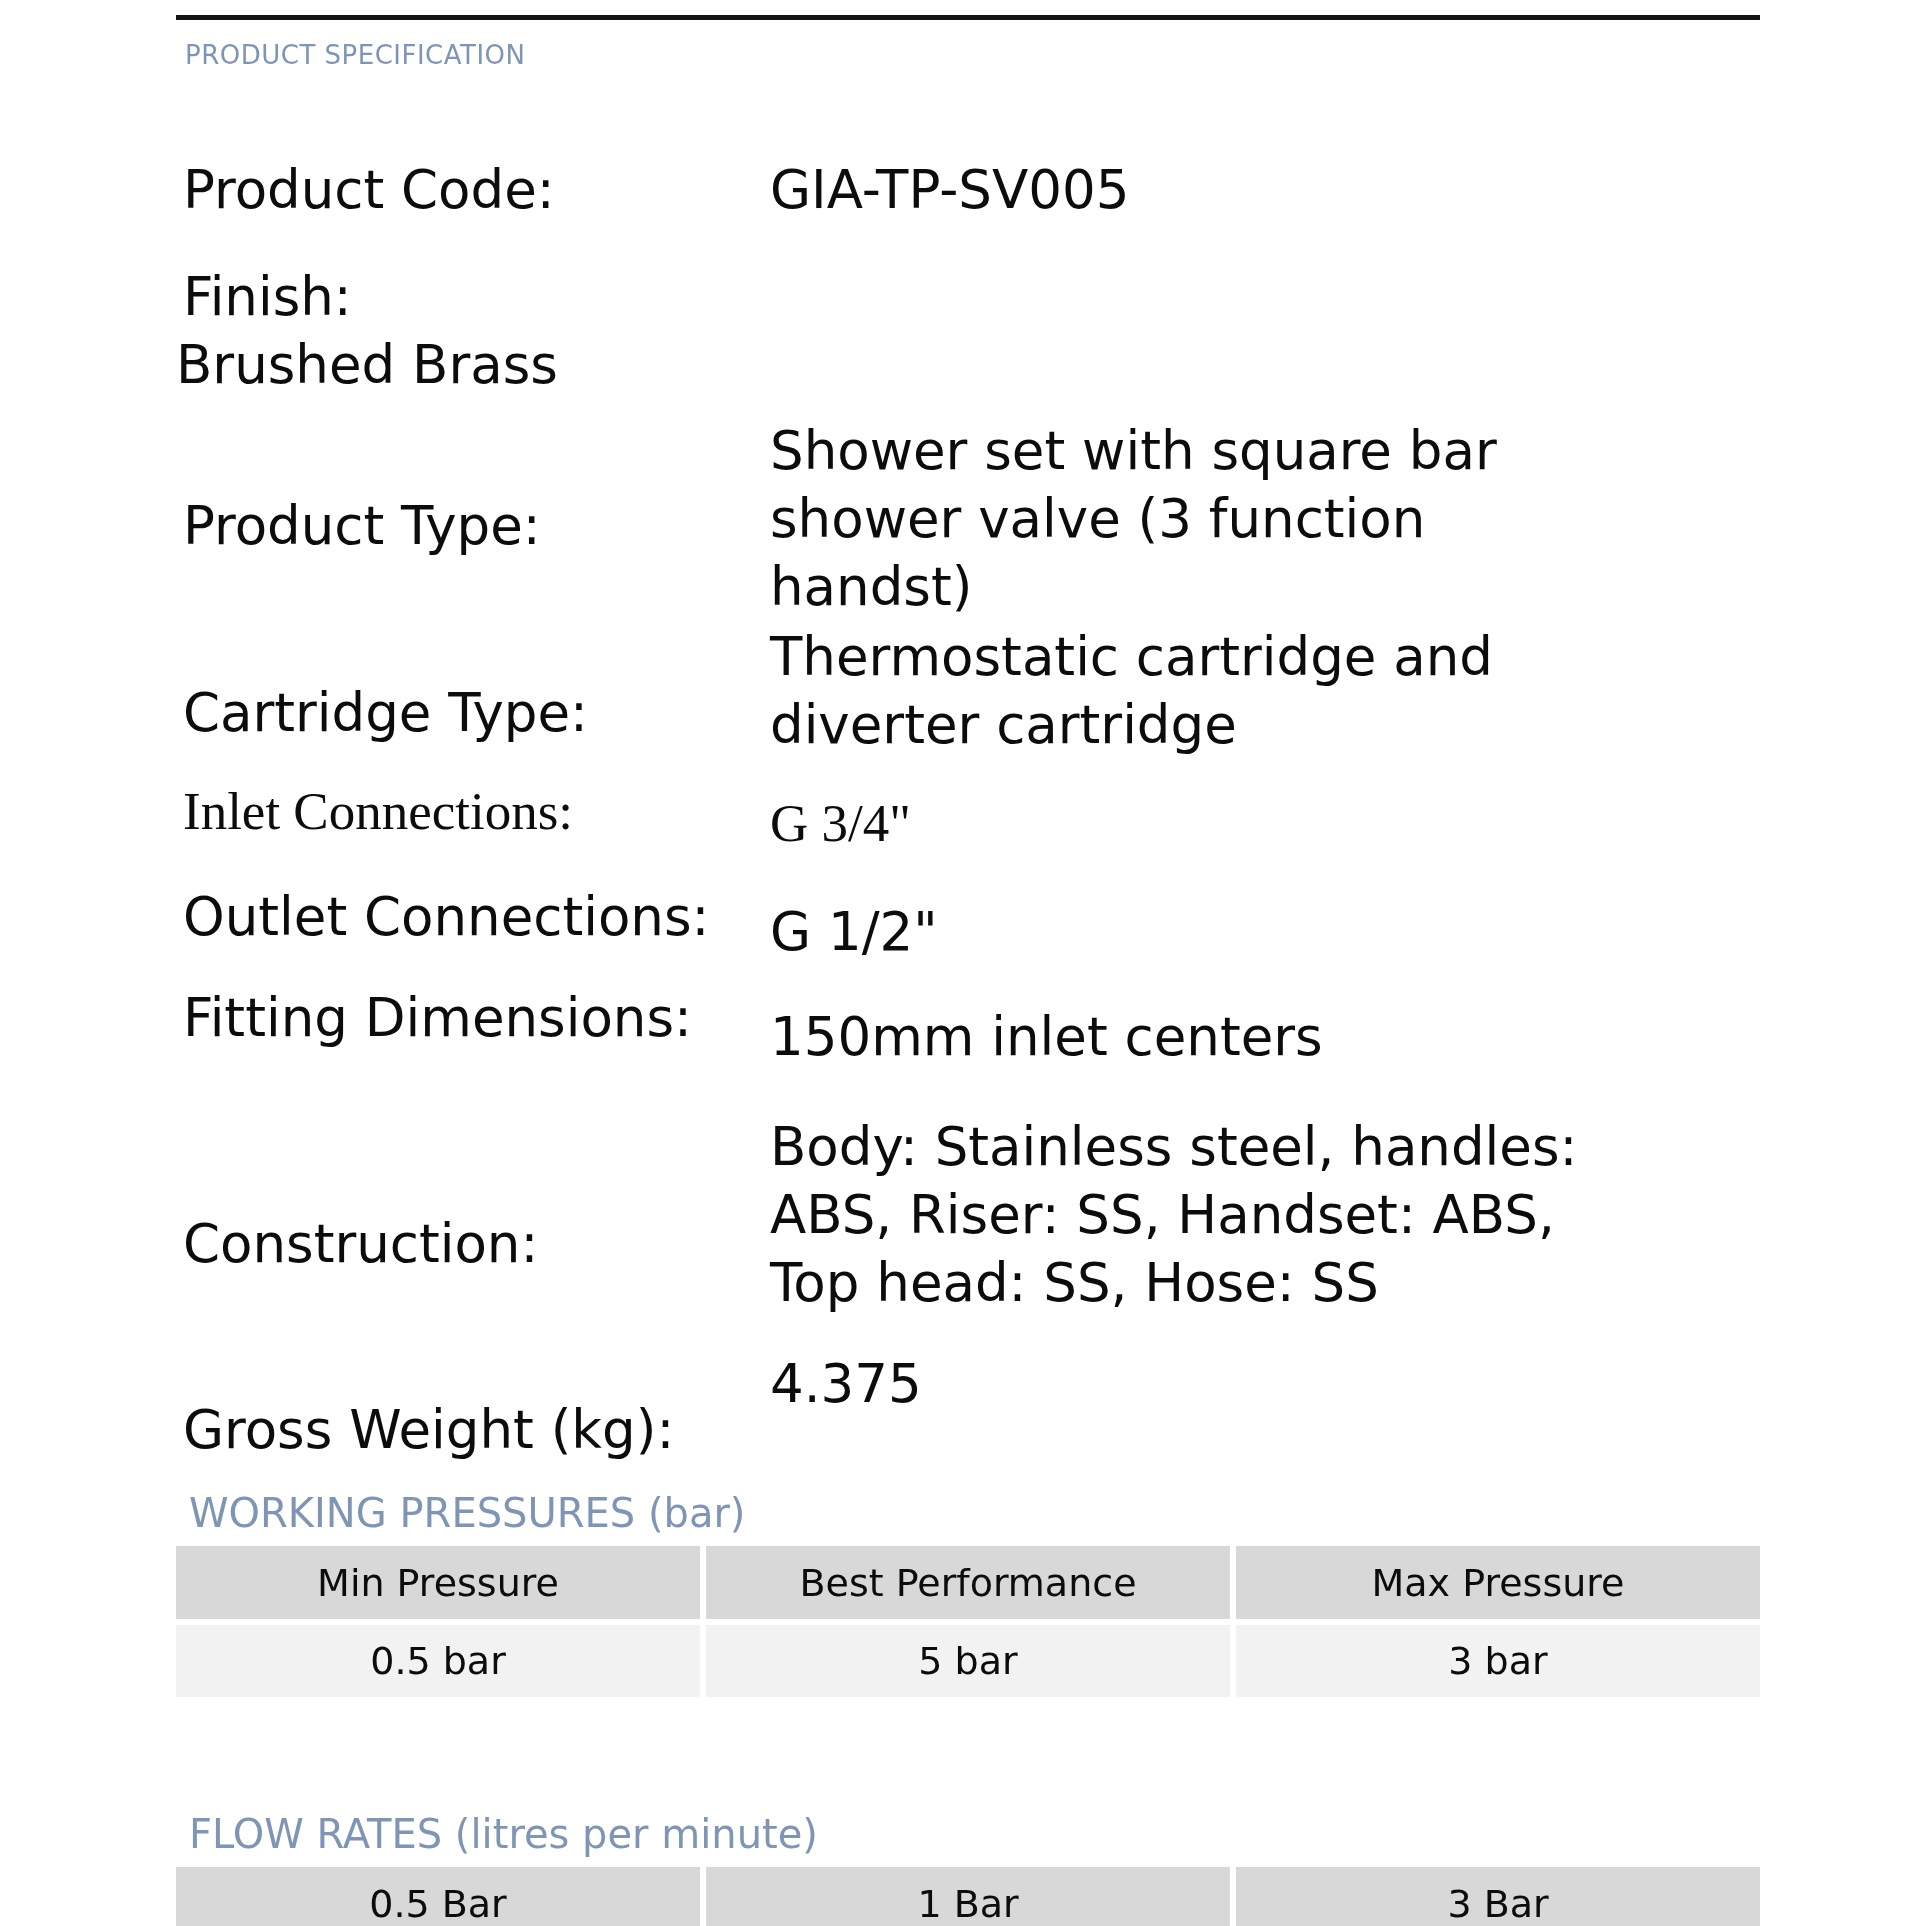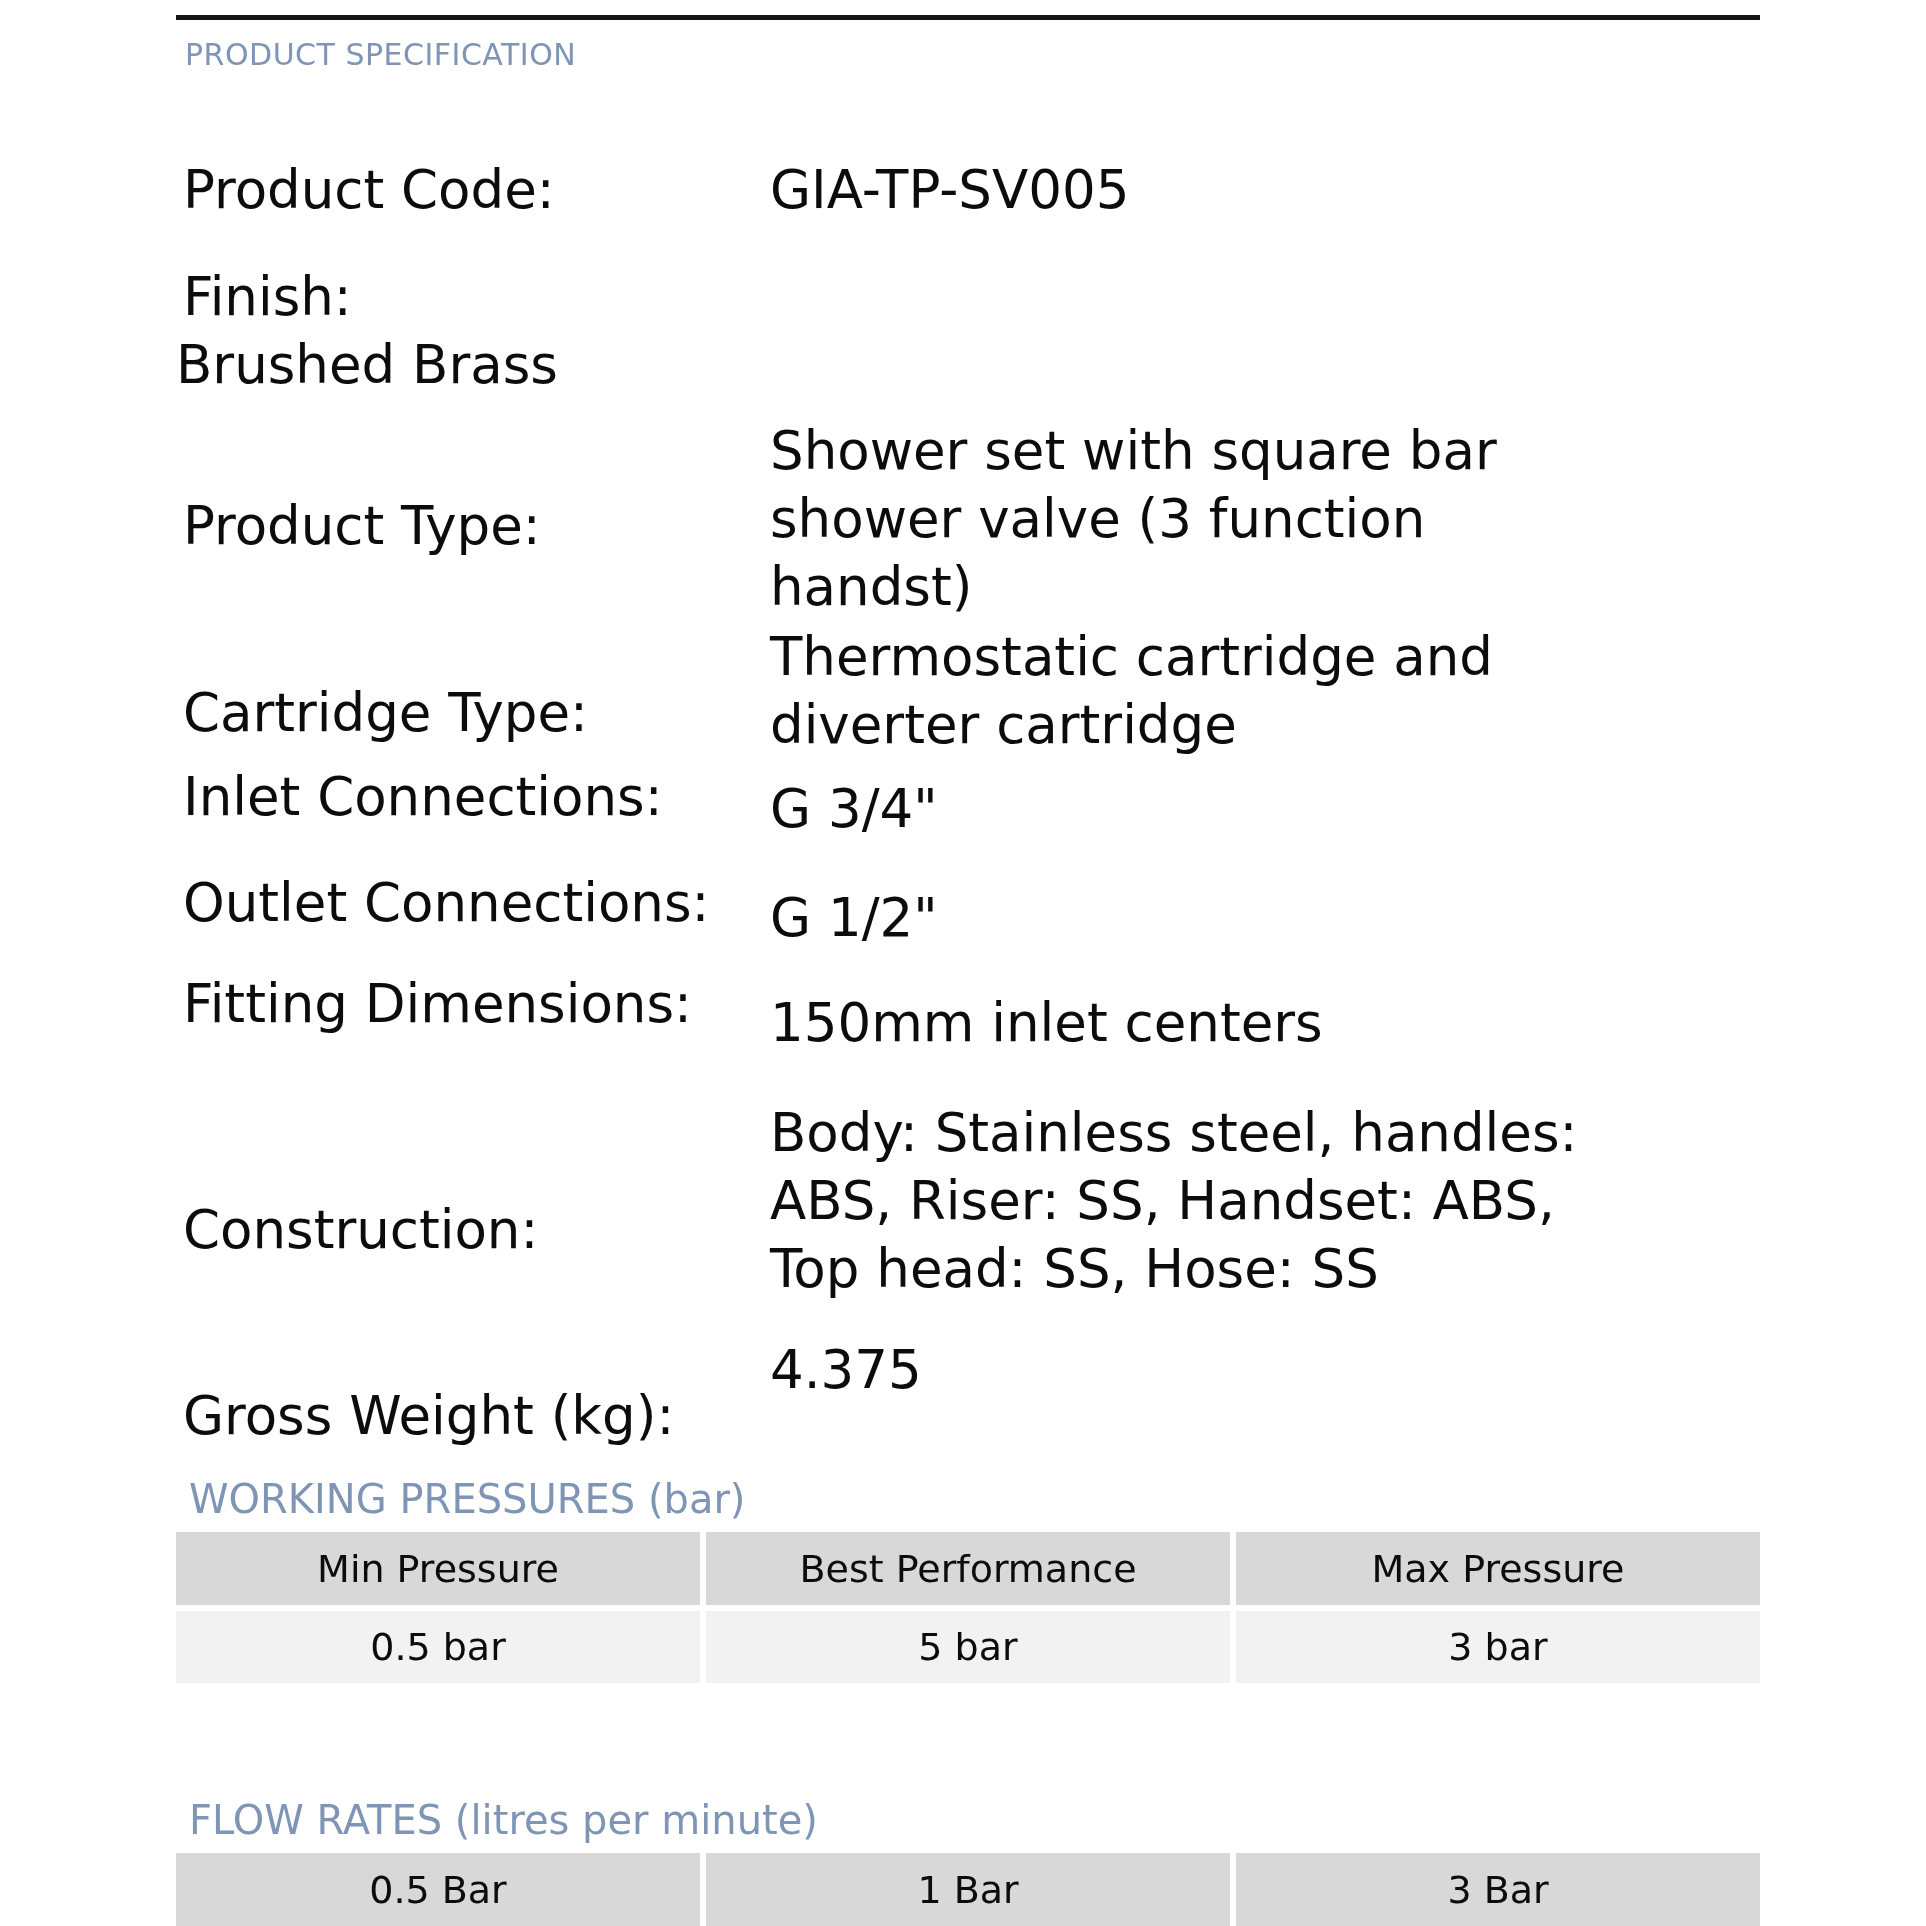--- a/index.html
+++ b/index.html
@@ -18,21 +18,21 @@
   }
   .top-rule {
     margin-top: 15px;
     height: 5px;
     width: 1584px;
     background: #151515;
   }
   .page-title {
     margin-top: 15px;
     padding-left: 9px;
-    font-size: 30px;
+    font-size: 26px;
     line-height: 40px;
     color: #7f95b5;
     letter-spacing: 0.5px;
   }
   .spec-table {
     margin-top: 81px;
     font-size: 53px;
     line-height: 68px;
   }
   .spec-row {
@@ -47,21 +47,21 @@
   .spec-value {
     flex: 1 1 auto;
     white-space: pre-line;
   }
   
   .row-finish            { margin-top: 39px; flex-direction: column; }
   .row-product-type      { margin-top: 18px; }
   .row-product-type  .spec-label { padding-top: 75px; }
   .row-cartridge-type    { margin-top: 2px; }
   .row-cartridge-type .spec-label { padding-top: 56px; }
-  .row-inlet             { margin-top: 4px; }
+  .row-inlet             { margin-top: 18px; font-family: Liberation Serif, serif; }
   .row-inlet   .spec-value { padding-top: 12px; }
   .row-outlet            { margin-top: 26px; }
   .row-outlet  .spec-value { padding-top: 15px; }
   .row-fitting           { margin-top: 18px; }
   .row-fitting .spec-value { padding-top: 19px; }
   .row-construction      { margin-top: 42px; }
   .row-construction .spec-label { padding-top: 97px; }
   .row-gross-weight      { margin-top: 33px; }
   .row-gross-weight .spec-label { padding-top: 46px; }
 

